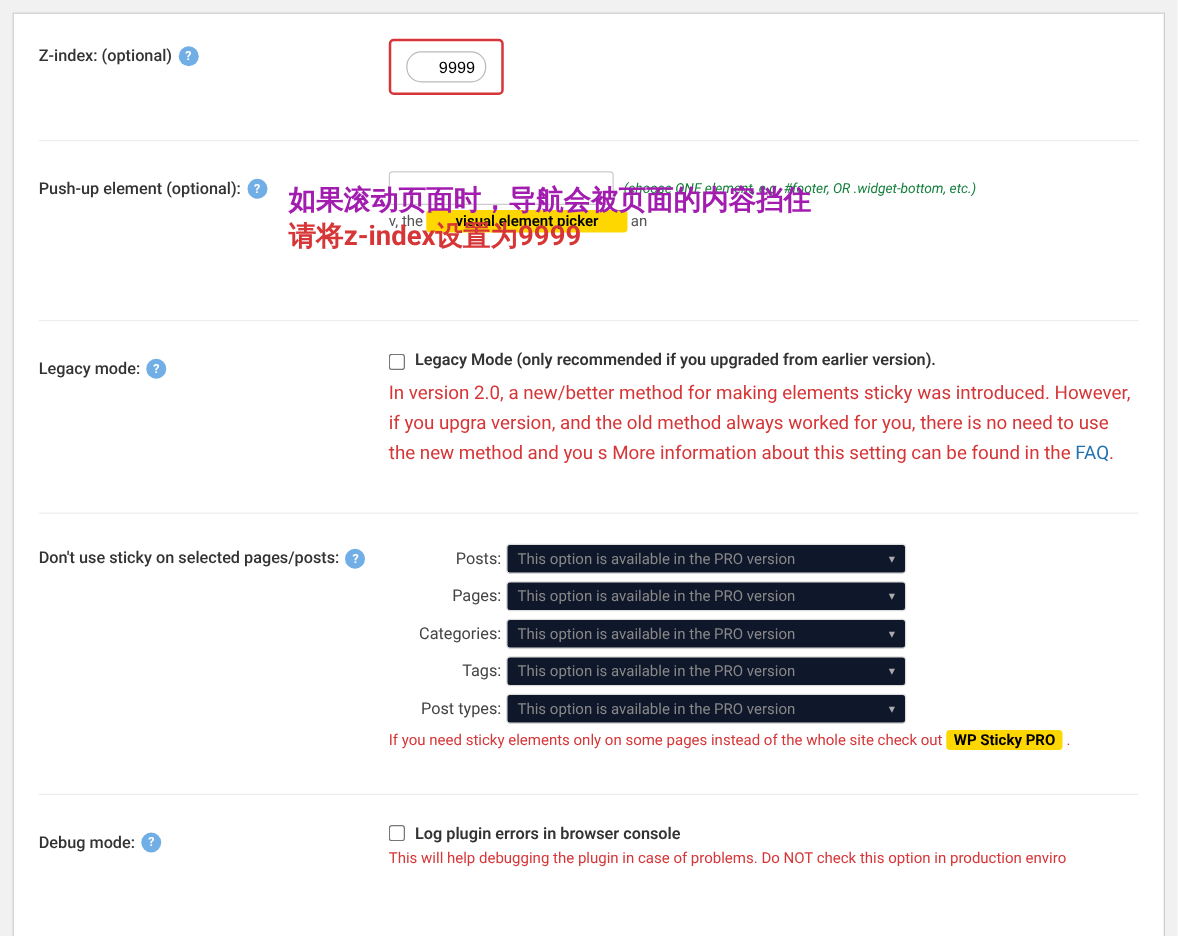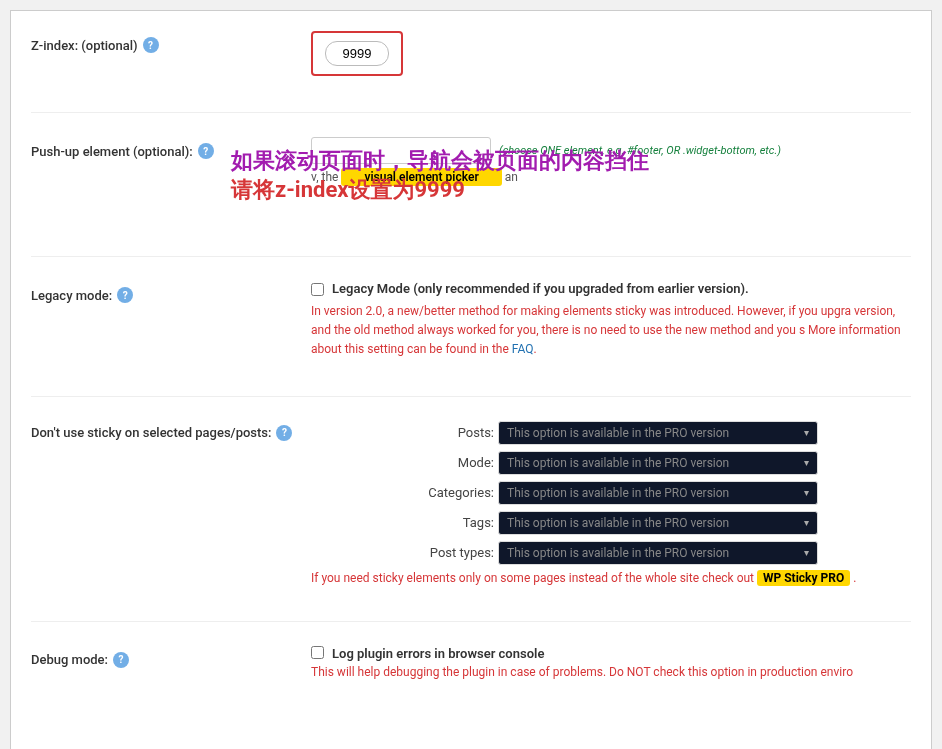--- a/index.html
+++ b/index.html
@@ -149,34 +149,33 @@
     .legacy-checkbox-row input[type="checkbox"] {
       margin-top: 2px;
       flex-shrink: 0;
     }
     .legacy-label {
       font-weight: 600;
       font-size: 13px;
     }
     .legacy-desc {
       color: #d63638;
-      font-size: 12px;
+      font-size: 15px;
       margin-top: 6px;
       line-height: 1.6;
     }
     .legacy-desc a {
       color: #2271b1;
       text-decoration: none;
     }
     .sticky-row {
       display: flex;
       align-items: center;
       gap: 4px;
       margin-bottom: 6px;
-      justify-content: center;
     }
     .sticky-row-label {
       width: 90px;
       text-align: right;
       color: #444;
       font-size: 13px;
       flex-shrink: 0;
     }
     .pro-select {
       border: 1px solid #ddd;
@@ -246,21 +245,21 @@
       display: inline-flex;
       align-items: center;
       gap: 10px;
     }
     .zindex-input {
       border: 1px solid #bbb;
       border-radius: 12px;
       padding: 4px 8px;
       width: 64px;
       font-size: 13px;
-      text-align: center;
+      text-align: right;
     }
     .pushup-row-inner {
       position: relative;
     }
     .chinese-overlay-block {
       position: absolute;
       left: 0;
       top: 30px;
       z-index: 10;
       pointer-events: none;
@@ -342,21 +341,21 @@
 
           <div class="sticky-row">
             <span class="sticky-row-label">Posts:</span>
             <div class="pro-select">
               <span>This option is available in the PRO version</span>
               <span class="pro-select-chevron">▾</span>
             </div>
           </div>
 
           <div class="sticky-row">
-            <span class="sticky-row-label">Mode:</span>
+            <span class="sticky-row-label">Pages:</span>
             <div class="pro-select">
               <span>This option is available in the PRO version</span>
               <span class="pro-select-chevron">▾</span>
             </div>
           </div>
 
           <div class="sticky-row">
             <span class="sticky-row-label">Categories:</span>
             <div class="pro-select">
               <span>This option is available in the PRO version</span>

